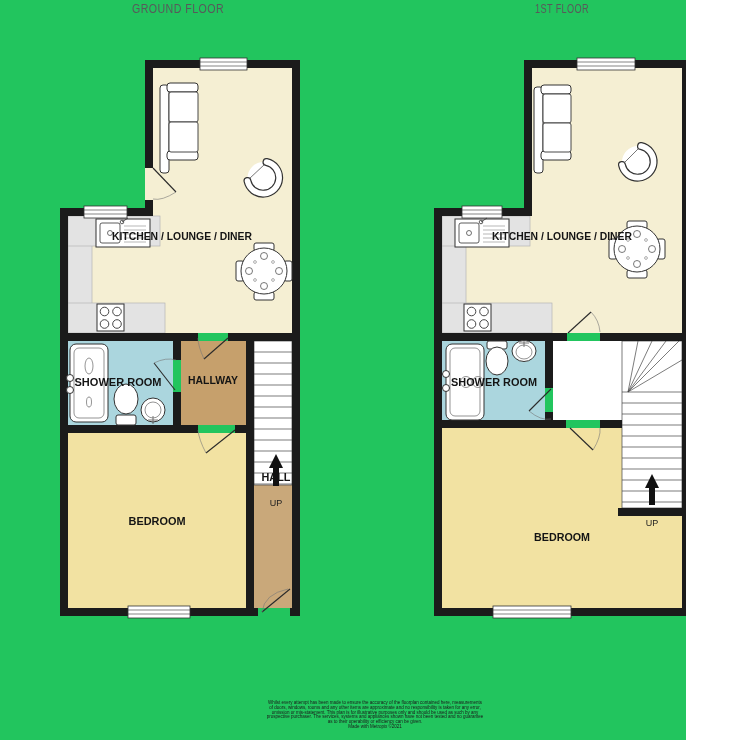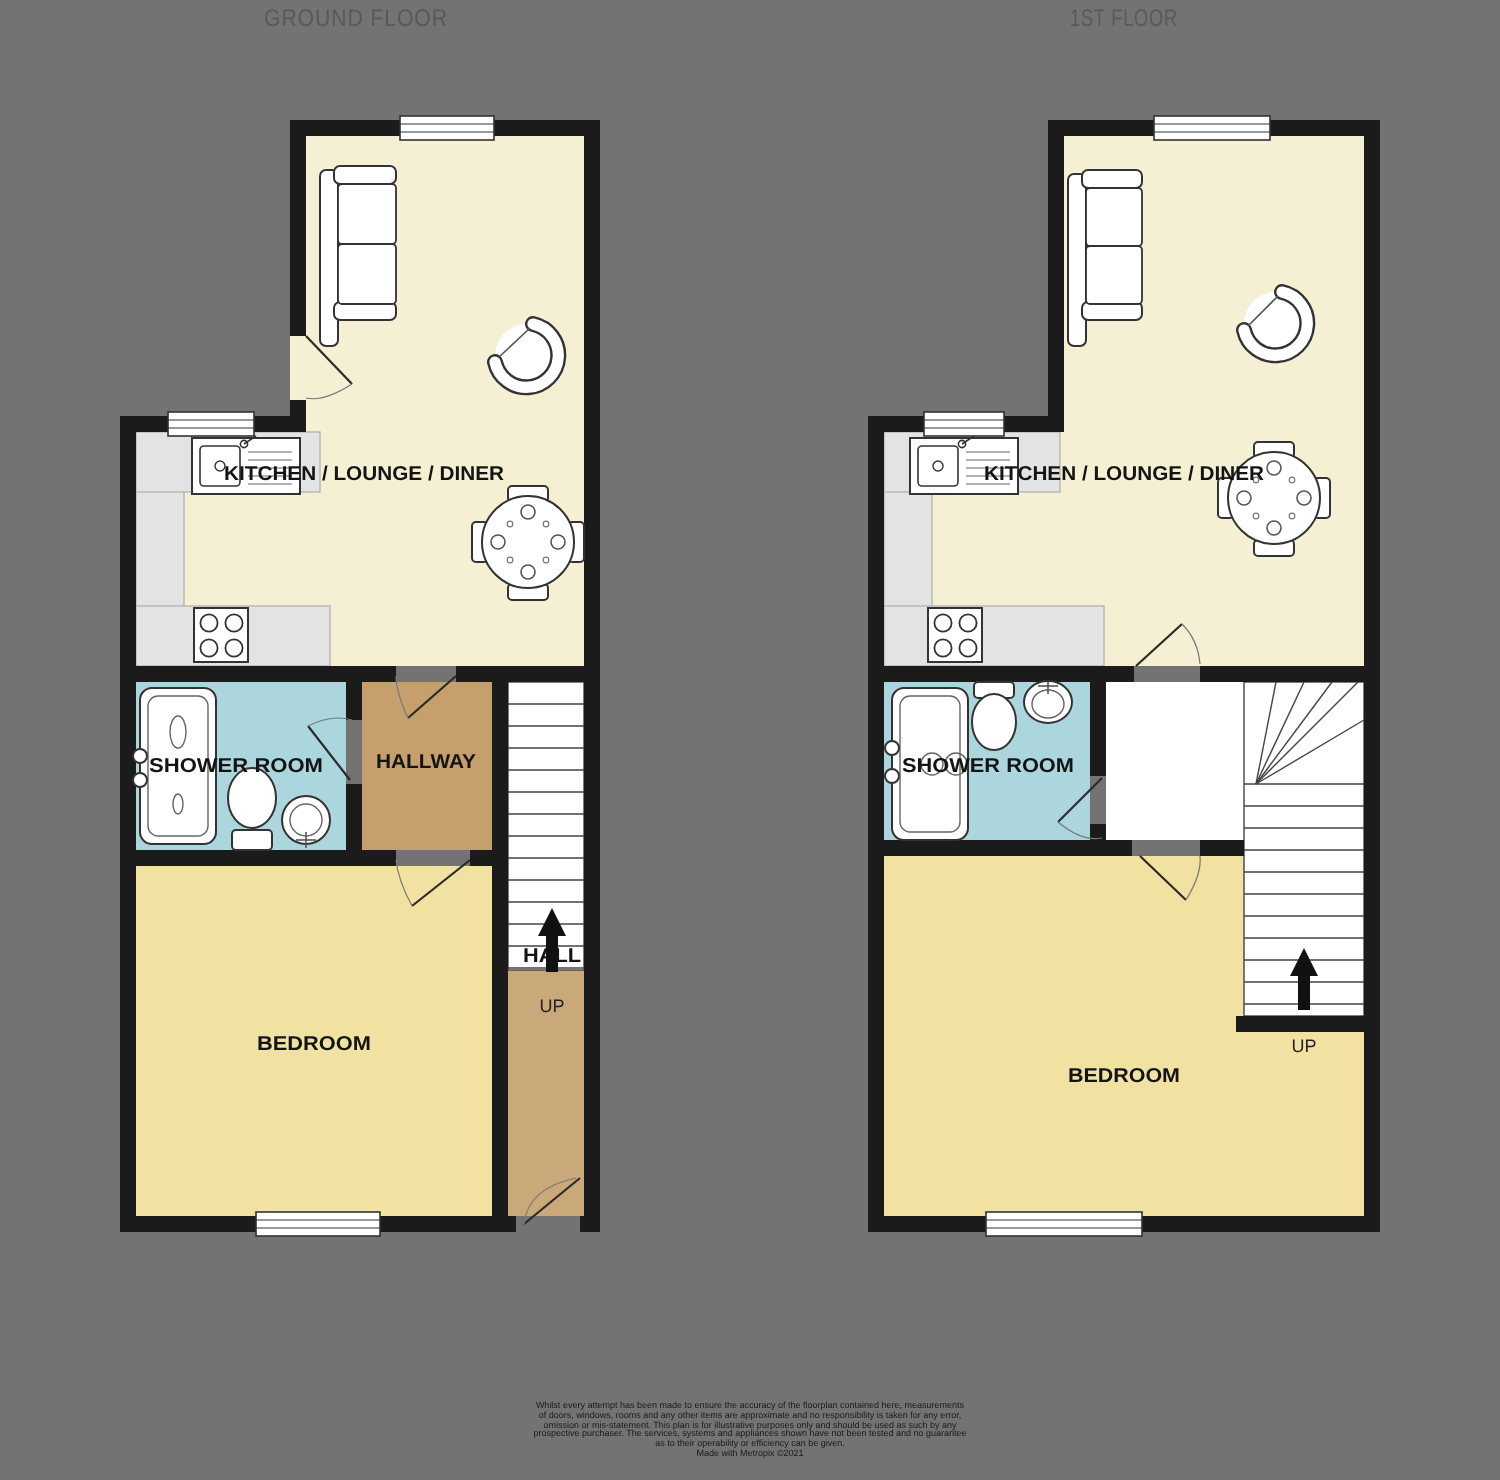--- a/index.html
+++ b/index.html
@@ -1,16 +1,16 @@
 <!DOCTYPE html>
 <html><head>
 <meta charset="utf-8">
 <style>
   html,body{margin:0;padding:0;background:#fff;}
-  .page{position:relative;width:750px;height:740px;background:#737373;overflow:hidden;
+  .page{position:relative;width:686px;height:740px;background:#22c55e;overflow:hidden;
         font-family:"Liberation Sans", sans-serif;}
   svg text{font-family:"Liberation Sans", sans-serif;}
   .title-text{font-size:12px;fill:#58595b;letter-spacing:.5px;}
   .room-label{font-size:10px;font-weight:bold;fill:#141414;}
   .small-label{font-size:9px;fill:#222;}
   .wall{fill:#1b1b1b;}
   .win{fill:#ffffff;stroke:#333;stroke-width:.8;}
   .winline{stroke:#333;stroke-width:.6;}
   .fix{fill:#fff;stroke:#333;stroke-width:1;}
   .fix2{fill:none;stroke:#666;stroke-width:.7;}

